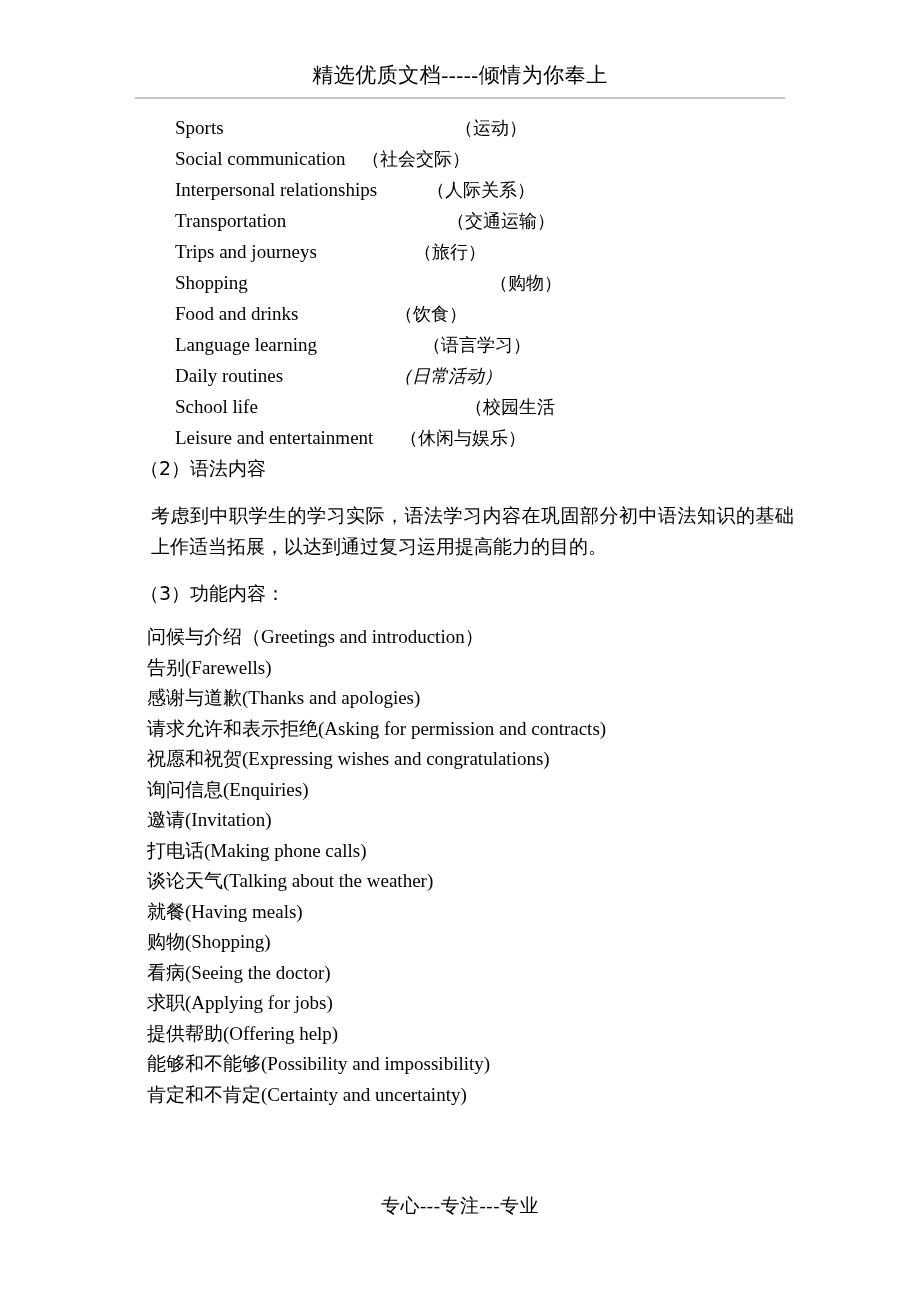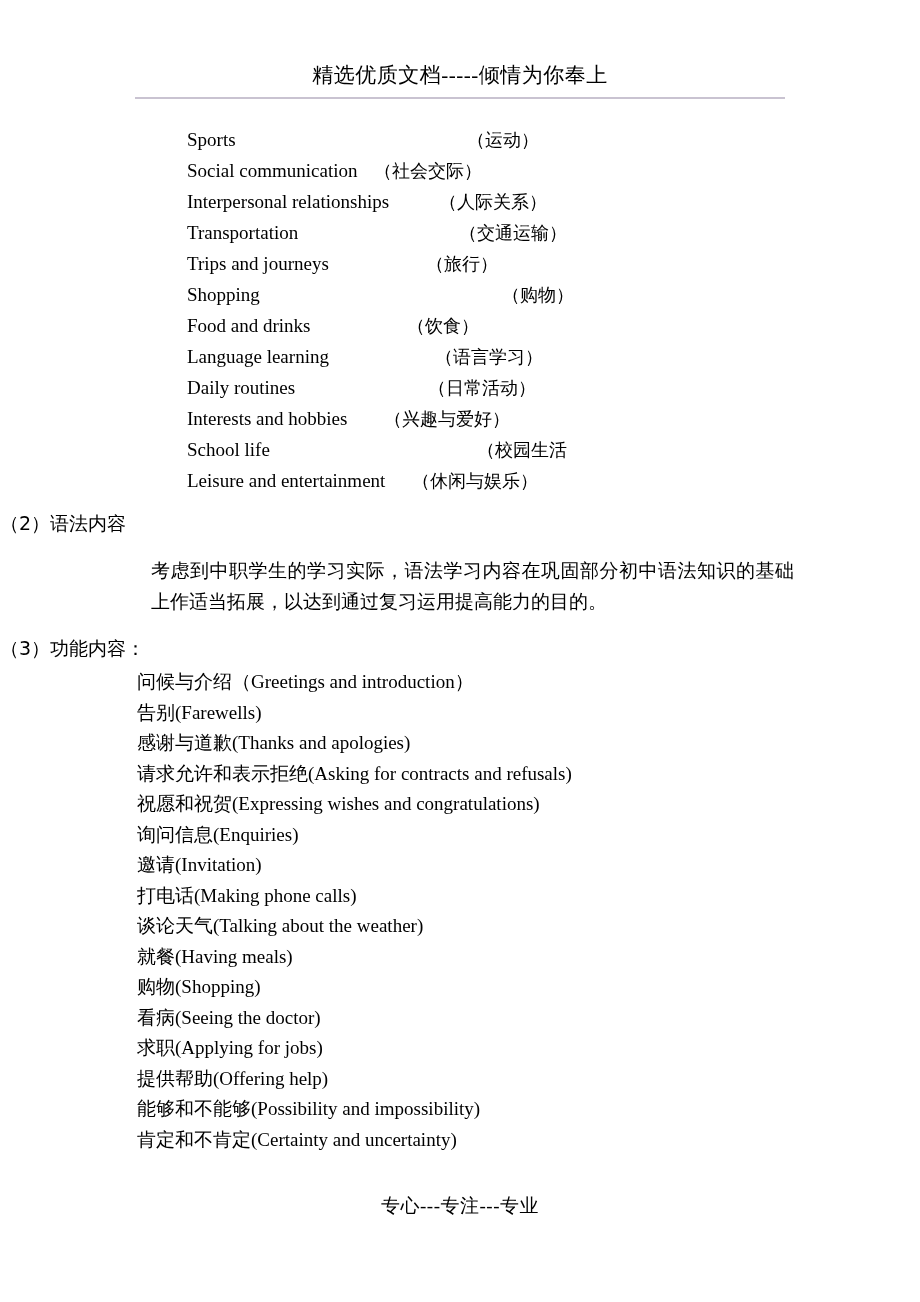--- a/index.html
+++ b/index.html
@@ -48,21 +48,21 @@
   
   .content {
     position: absolute;
     left: 0;
     top: 112px;
     width: 920px;
   }
 
   
   .topic-list {
-    margin: 12px;
+    margin: 0;
     padding: 0;
     list-style: none;
   }
   .topic-row {
     position: relative;
     height: 31px;
     line-height: 31px;
     font-size: 19px;
     white-space: nowrap;
   }
@@ -75,37 +75,38 @@
     position: absolute;
     top: 0;
     font-family: "DejaVu Sans", "Liberation Sans", sans-serif;
     font-size: 18px;
   }
 
   
   .section-label {
     font-size: 19px;
     line-height: 31px;
+    padding-left: 140px;
     white-space: nowrap;
     font-family: "DejaVu Sans", "Liberation Sans", sans-serif;
   }
 
   
   .body-para {
     font-size: 19px;
     line-height: 31px;
     margin: 16px;
     padding: 0 110px 0 135px;
     text-align: justify;
     font-family: "DejaVu Sans", "Liberation Sans", sans-serif;
   }
 
   
   .func-list {
-    margin: 2px;
+    margin: 12px;
     padding: 0;
     list-style: none;
   }
   .func-row {
     height: 30.5px;
     line-height: 30.5px;
     padding-left: 135px;
     font-size: 19px;
     white-space: nowrap;
     font-family: "DejaVu Sans", "Liberation Sans", sans-serif;
@@ -167,25 +168,21 @@
         <li class="topic-row">
           <span class="topic-en">Food and drinks</span>
           <span class="topic-cn" style="left: 395px;">（饮食）</span>
         </li>
         <li class="topic-row">
           <span class="topic-en">Language learning</span>
           <span class="topic-cn" style="left: 423px;">（语言学习）</span>
         </li>
         <li class="topic-row">
           <span class="topic-en">Daily routines</span>
-          <span class="topic-cn" style="left: 416px;">（日常活动）</span>
-        </li>
-        <li class="topic-row">
-          <span class="topic-en">Interests and hobbies</span>
-          <span class="topic-cn" style="left: 372px;">（兴趣与爱好）</span>
+          <span class="topic-cn" style="left: 394px; font-style: italic;">（日常活动）</span>
         </li>
         <li class="topic-row">
           <span class="topic-en">School life</span>
           <span class="topic-cn" style="left: 465px;">（校园生活</span>
         </li>
         <li class="topic-row">
           <span class="topic-en">Leisure and entertainment</span>
           <span class="topic-cn" style="left: 400px;">（休闲与娱乐）</span>
         </li>
       </ul>
@@ -193,21 +190,21 @@
     <div class="section-label">（2）语法内容</div>
 
     <p class="body-para">考虑到中职学生的学习实际，语法学习内容在巩固部分初中语法知识的基础上作适当拓展，以达到通过复习运用提高能力的目的。</p>
 
     <div class="section-label">（3）功能内容：</div>
 
     <ul class="func-list" id="func-list">
         <li class="func-row"><span>问候与介绍</span><span class="en">（Greetings and introduction）</span></li>
         <li class="func-row"><span>告别</span><span class="en">(Farewells)</span></li>
         <li class="func-row"><span>感谢与道歉</span><span class="en">(Thanks and apologies)</span></li>
-        <li class="func-row"><span>请求允许和表示拒绝</span><span class="en">(Asking for contracts and refusals)</span></li>
+        <li class="func-row"><span>请求允许和表示拒绝</span><span class="en">(Asking for permission and contracts)</span></li>
         <li class="func-row"><span>祝愿和祝贺</span><span class="en">(Expressing wishes and congratulations)</span></li>
         <li class="func-row"><span>询问信息</span><span class="en">(Enquiries)</span></li>
         <li class="func-row"><span>邀请</span><span class="en">(Invitation)</span></li>
         <li class="func-row"><span>打电话</span><span class="en">(Making phone calls)</span></li>
         <li class="func-row"><span>谈论天气</span><span class="en">(Talking about the weather)</span></li>
         <li class="func-row"><span>就餐</span><span class="en">(Having meals)</span></li>
         <li class="func-row"><span>购物</span><span class="en">(Shopping)</span></li>
         <li class="func-row"><span>看病</span><span class="en">(Seeing the doctor)</span></li>
         <li class="func-row"><span>求职</span><span class="en">(Applying for jobs)</span></li>
         <li class="func-row"><span>提供帮助</span><span class="en">(Offering help)</span></li>

